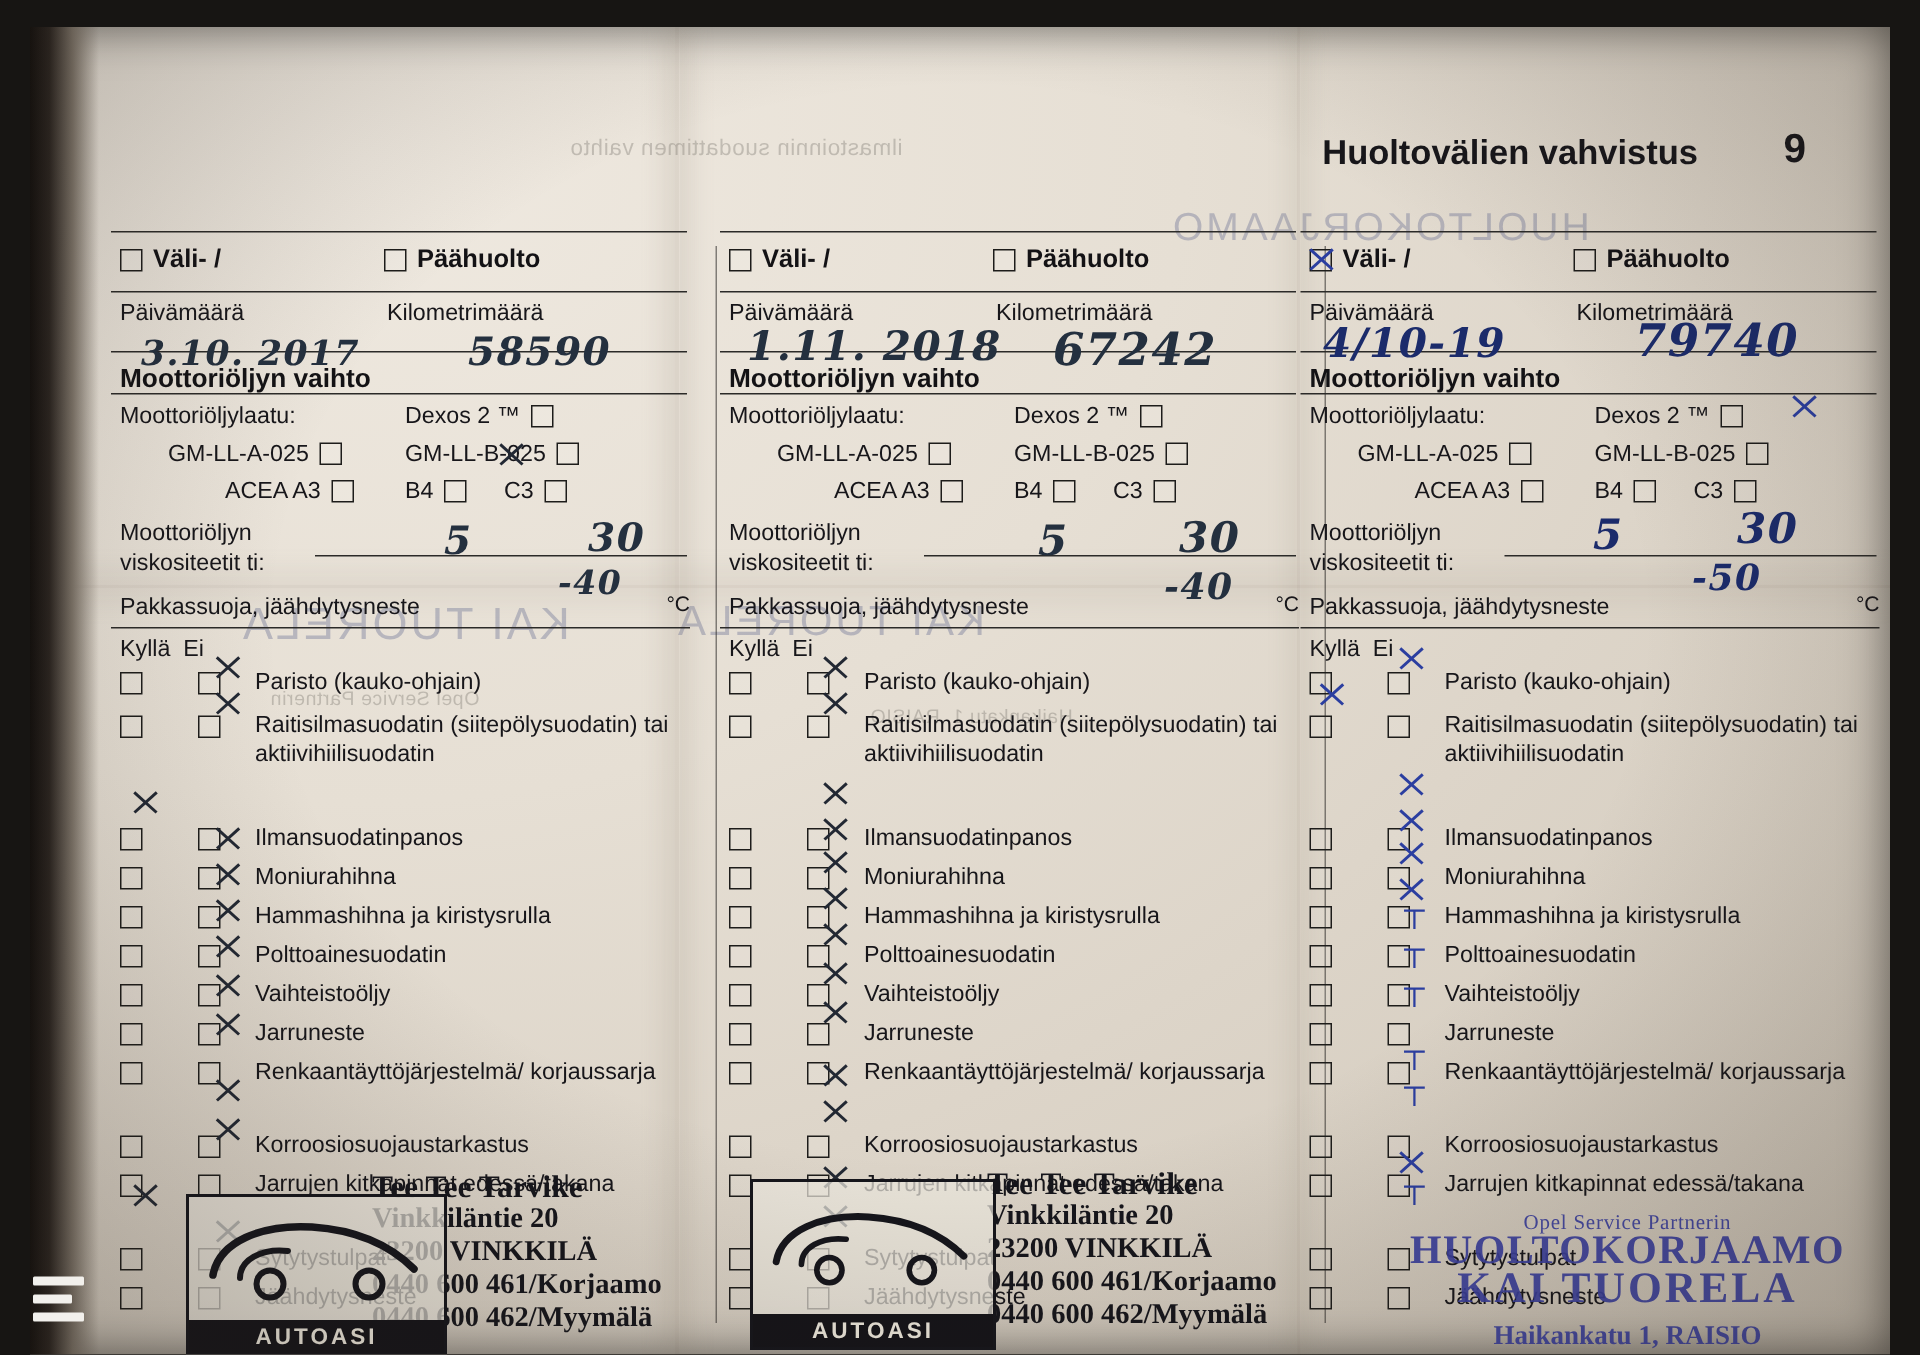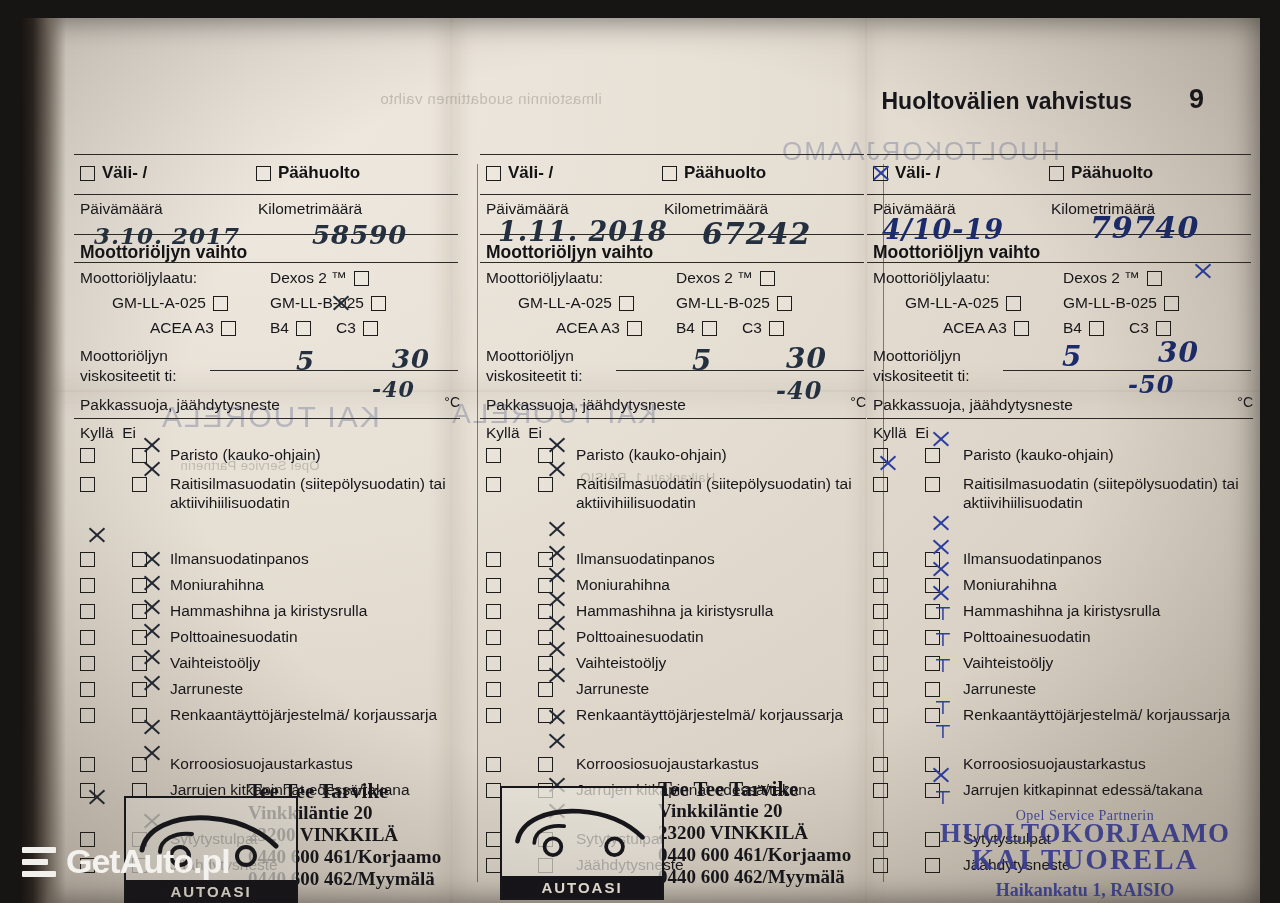--- a/index.html
+++ b/index.html
@@ -598,14 +598,13 @@
 
   <div class="vignette"></div>
 </div>
 
 <div id="wm">
   <div class="bars">
       <i></i>
       <i></i>
       <i></i>
     </div>
-  <div class="wtxt"><span>GetAuto</span><span class="pl">.pl</span></div>
 </div>
 
 </body></html>

